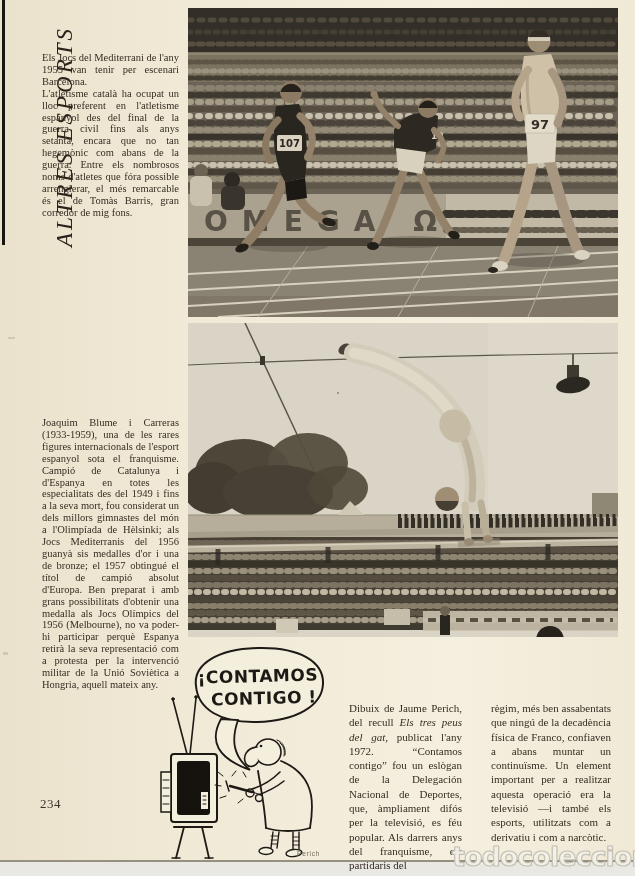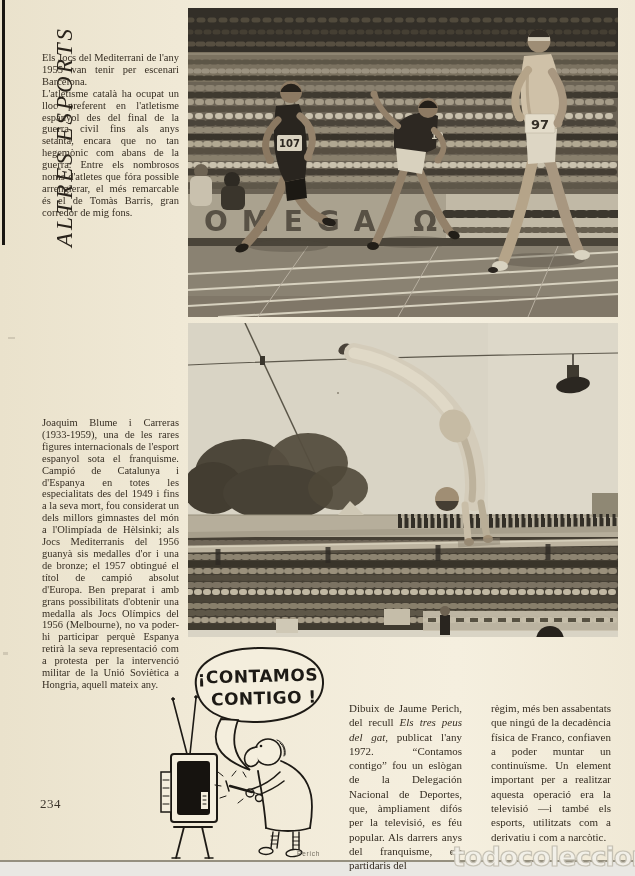--- a/index.html
+++ b/index.html
@@ -334,21 +334,21 @@
     </g>
     <text x="98" y="42" text-anchor="middle" font-family="DejaVu Sans, sans-serif" font-size="17" font-weight="bold" letter-spacing="0.5" fill="#1d1a15" transform="rotate(-1.5 98 42)">¡CONTAMOS</text>
     <text x="104" y="64" text-anchor="middle" font-family="DejaVu Sans, sans-serif" font-size="17" font-weight="bold" letter-spacing="0.5" fill="#1d1a15" transform="rotate(-1.5 104 64)">CONTIGO !</text>
     <text x="137" y="216" font-family="Liberation Sans, sans-serif" font-size="6.5" letter-spacing="0.8" fill="#6f695c">Perich</text>
   </svg>
 
   <div class="caption caption-col1">
     <p><span>Dibuix de Jaume Perich, del recull </span><i>Els tres peus del gat</i><span>, publicat l'any 1972. “Contamos contigo” fou un eslògan de la Delegación Nacional de Deportes, que, àmpliament difós per la televisió, es féu popular. Als darrers anys del franquisme, els partidaris del</span></p>
   </div>
   <div class="caption caption-col2">
-    <p>règim, més ben assabentats que ningú de la decadència física de Franco, confiaven a poder muntar un continuïsme. Un element important per a realitzar aquesta operació era la televisió —i també els esports, utilitzats com a derivatiu i com a narcòtic.</p>
+    <p>règim, més ben assabentats que ningú de la decadència física de Franco, confiaven a abans muntar un continuïsme. Un element important per a realitzar aquesta operació era la televisió —i també els esports, utilitzats com a derivatiu i com a narcòtic.</p>
   </div>
 
   <div class="page-number">234</div>
 
   <div class="speck" style="left:8px;top:337px;width:7px;height:2px;"></div>
   <div class="speck" style="left:3px;top:652px;width:5px;height:3px;"></div>
 </div>
 
 <div class="watermark">todocoleccion</div>
 

